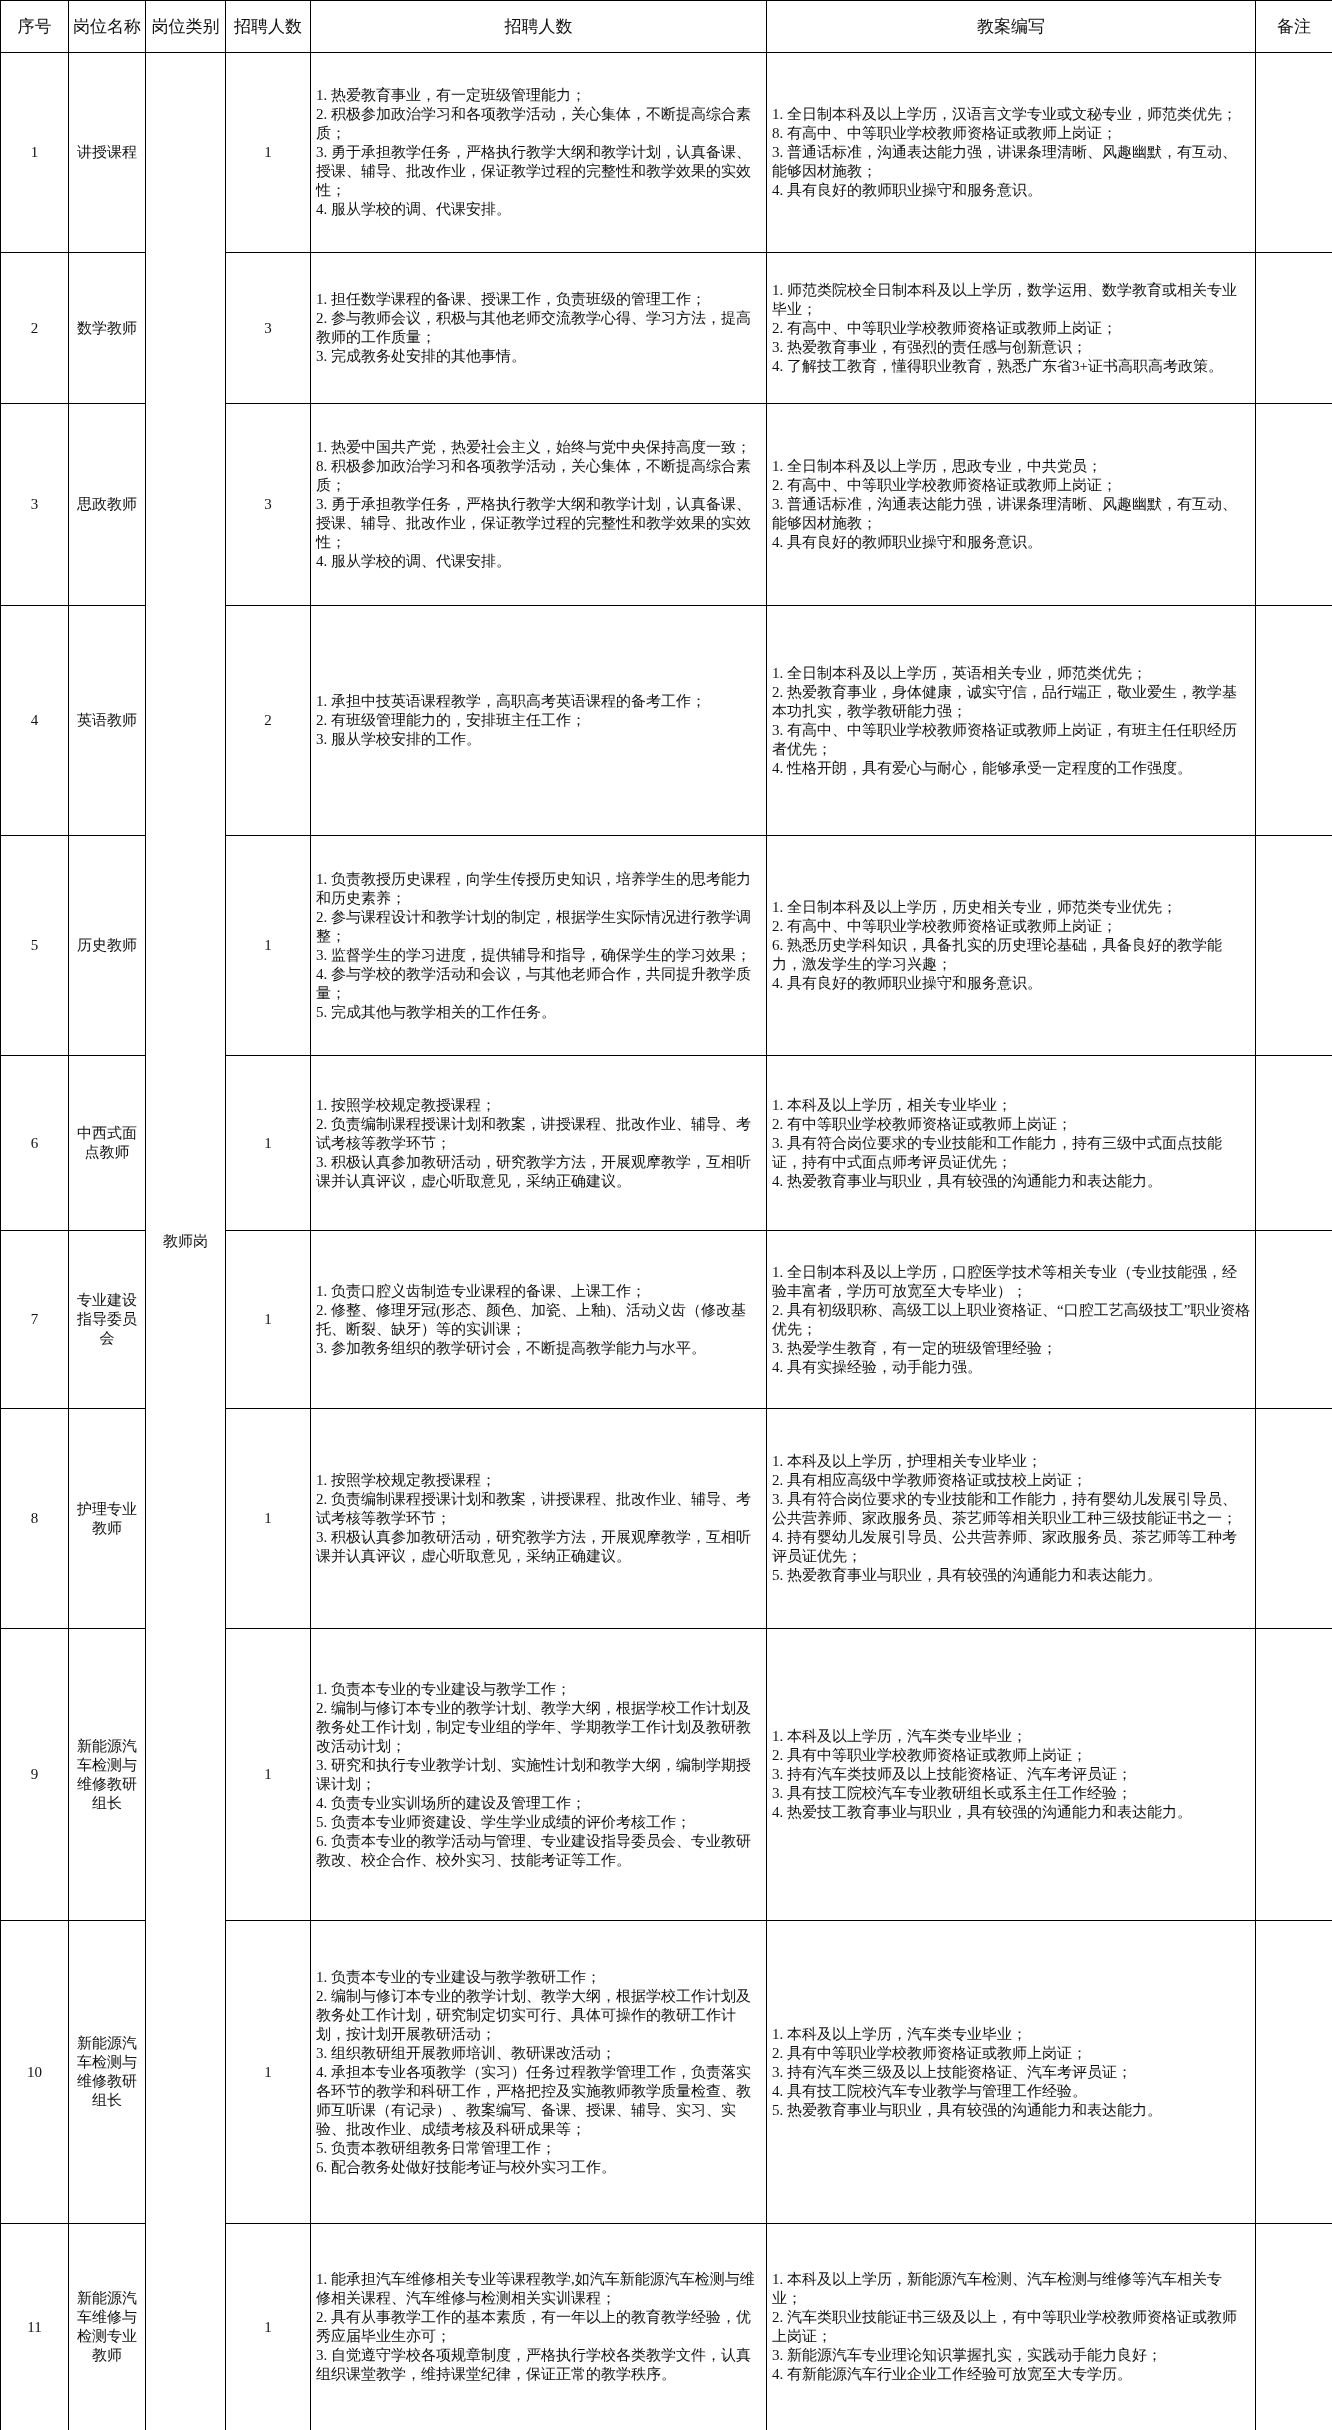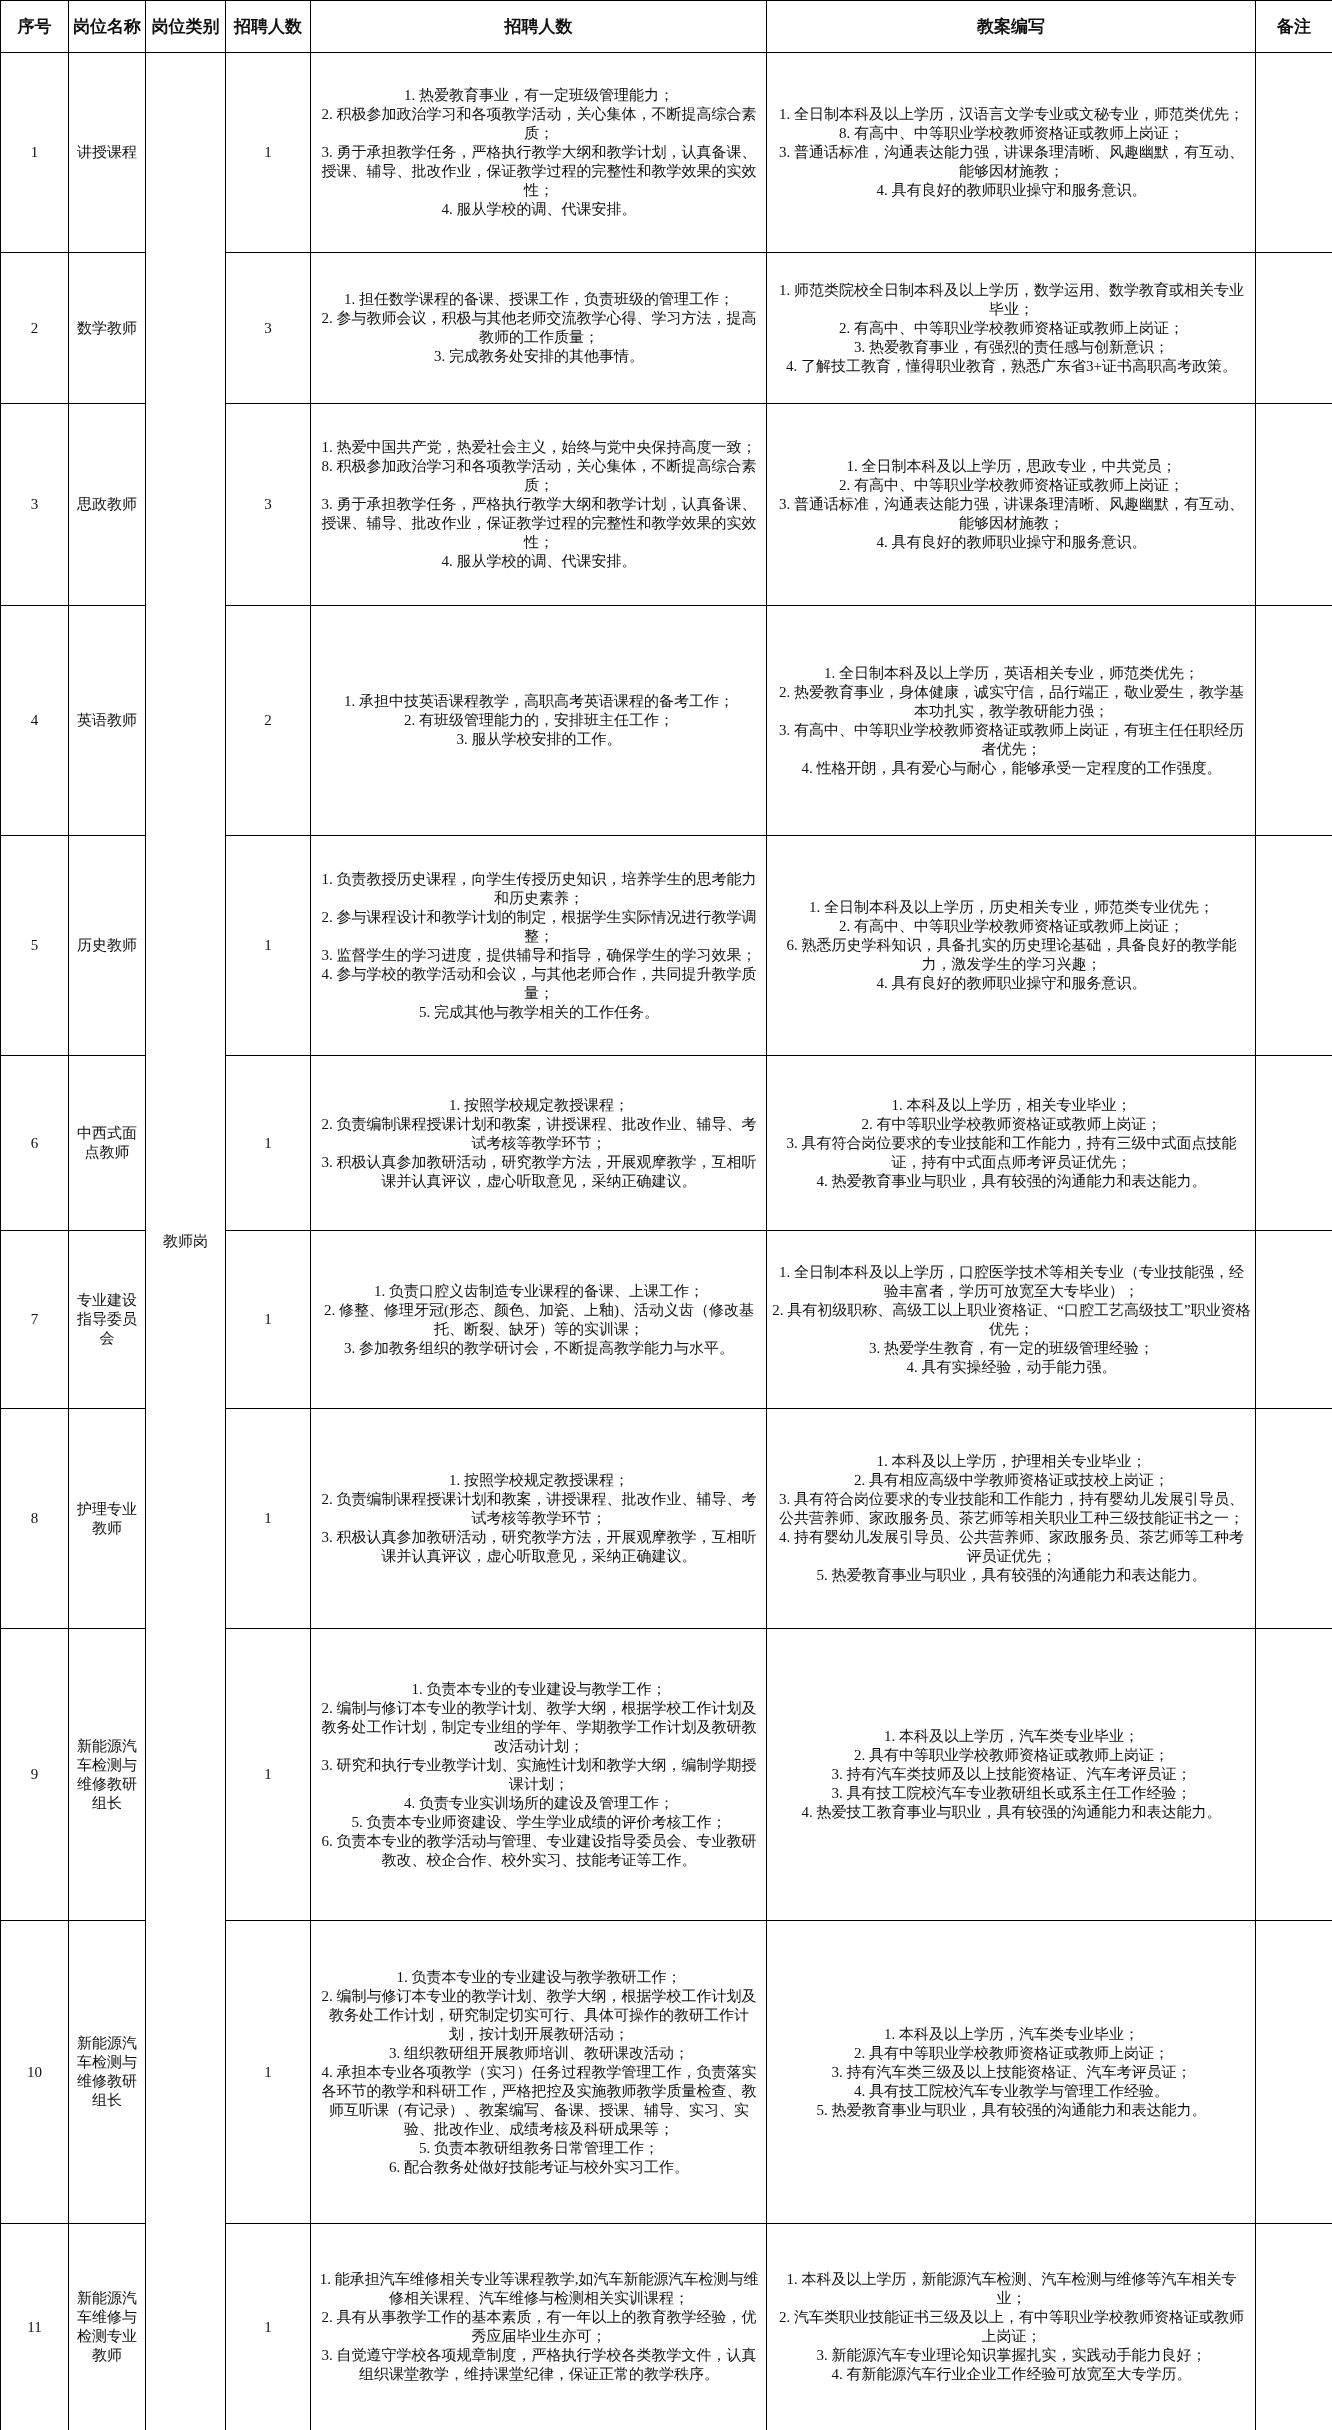--- a/index.html
+++ b/index.html
@@ -1,21 +1,21 @@
 <!DOCTYPE html>
 <html><head>
 <meta charset="utf-8">
 <style>
   html,body { margin:0; padding:0; background:#ffffff; }
   body { font-family:"Liberation Serif","DejaVu Serif",serif; color:#111111; }
   table.job-table { border-collapse:collapse; width:1332px; table-layout:fixed; background:#ffffff; }
   .job-table th, .job-table td { border:1px solid #000000; vertical-align:middle; overflow:hidden; }
-  .job-table th { font-size:17px; font-weight:bold; text-align:center; padding:2px; }
+  .job-table th { font-size:17px; font-weight:normal; text-align:center; padding:2px; }
   td.cell-center { text-align:center; font-size:15px; line-height:19px; padding:2px 3px; word-break:break-all; }
-  td.cell-text { font-size:15px; line-height:19px; text-align:center; padding:2px 4px 2px 5px; white-space:pre-wrap; word-break:break-all; }
+  td.cell-text { font-size:15px; line-height:19px; text-align:left; padding:2px 4px 2px 5px; white-space:pre-wrap; word-break:break-all; }
 </style>
 </head>
 <body>
 
 <table class="job-table">
   <colgroup>
     <col style="width:68px">
       <col style="width:77px">
       <col style="width:80px">
       <col style="width:85px">

